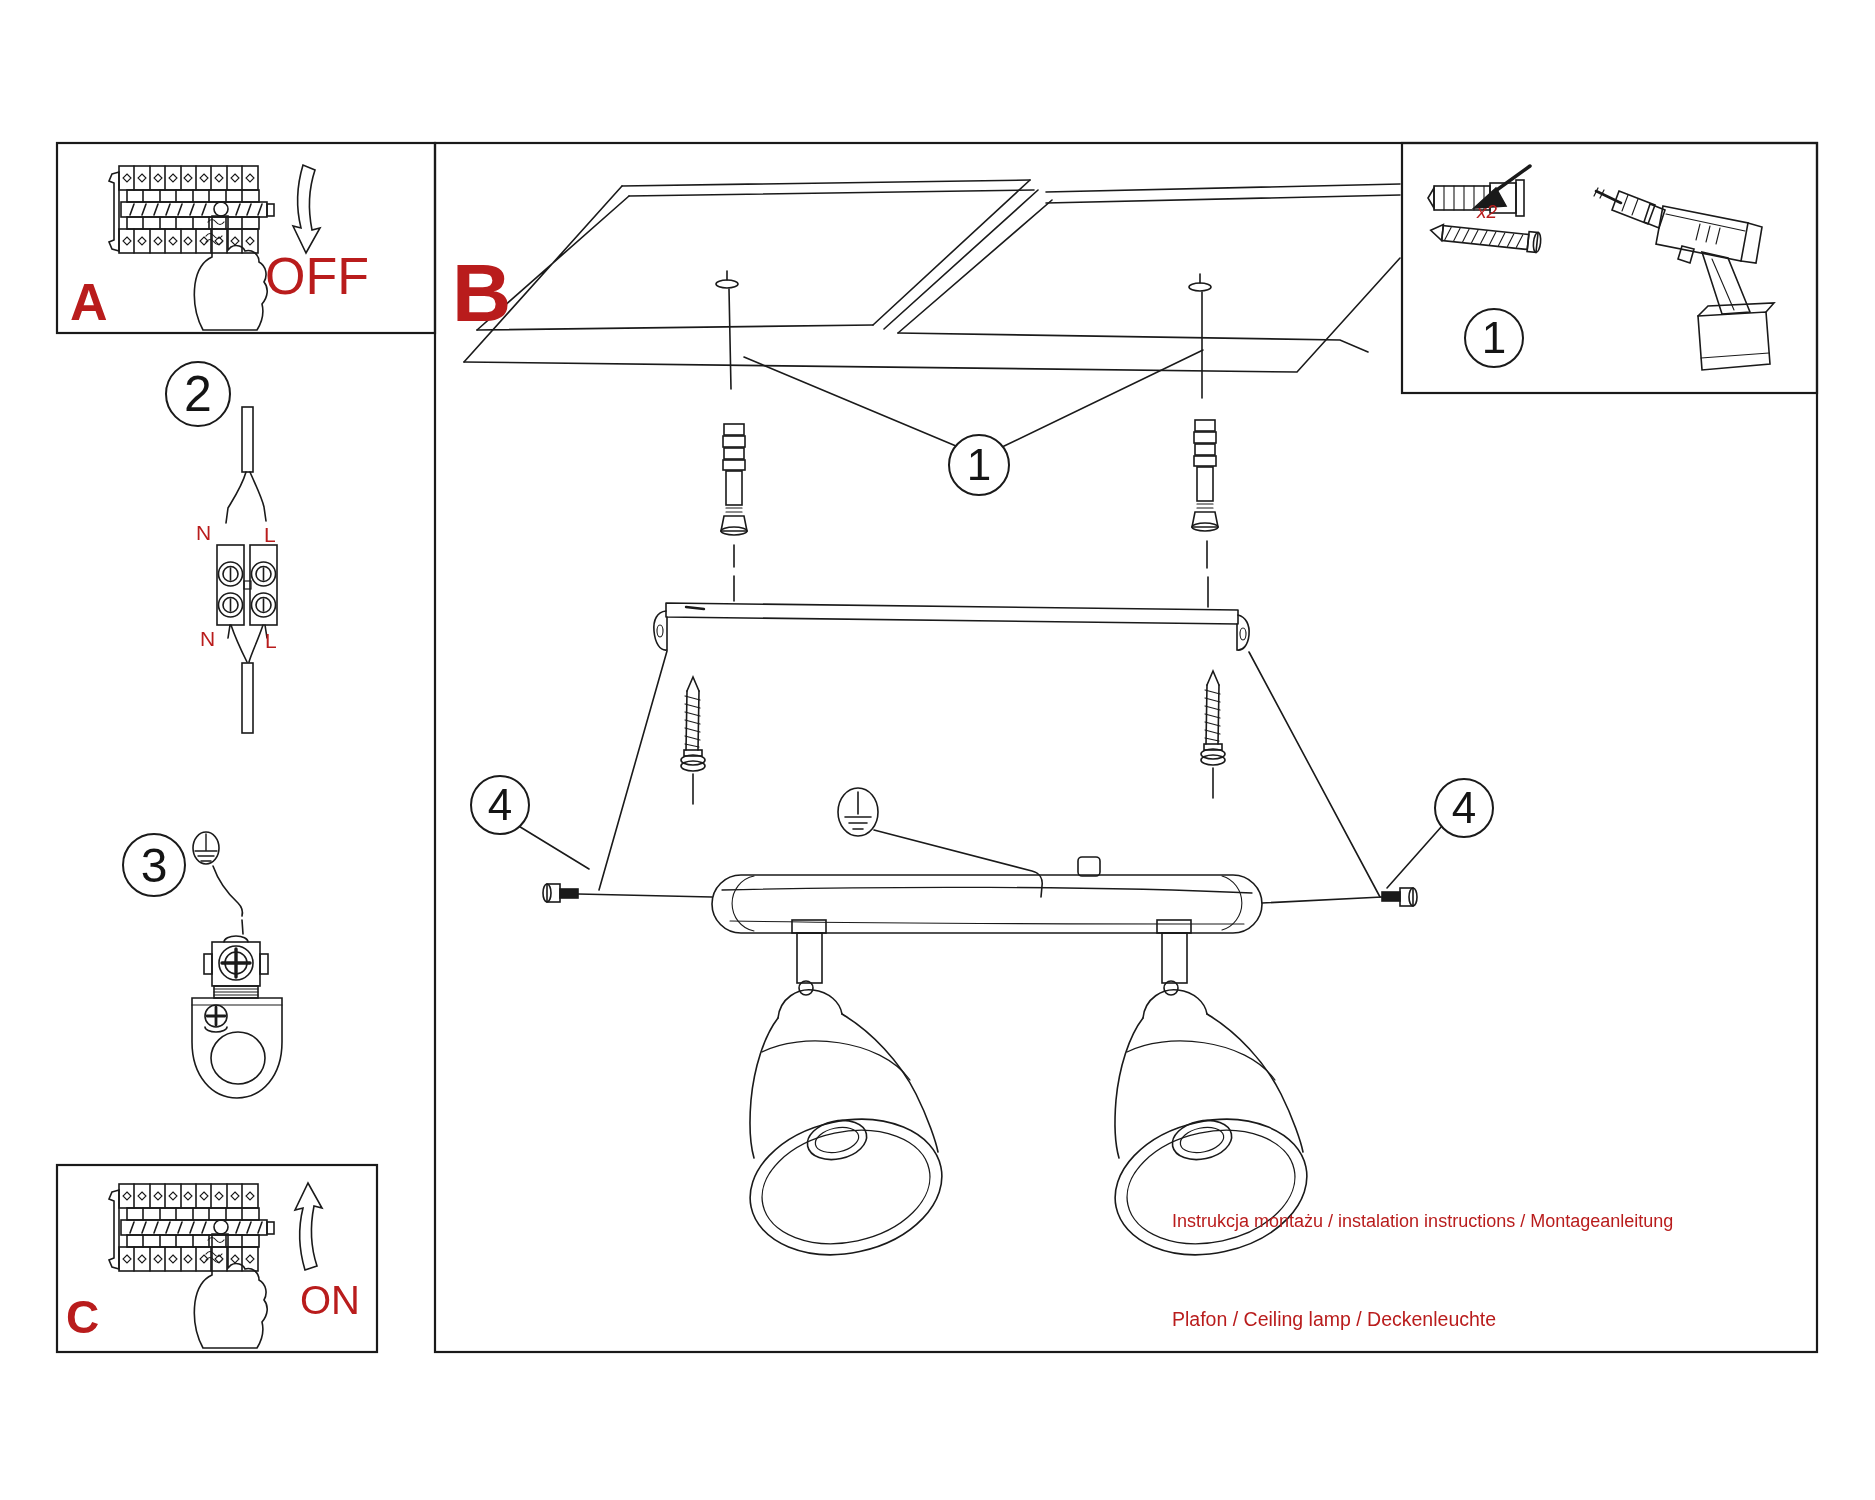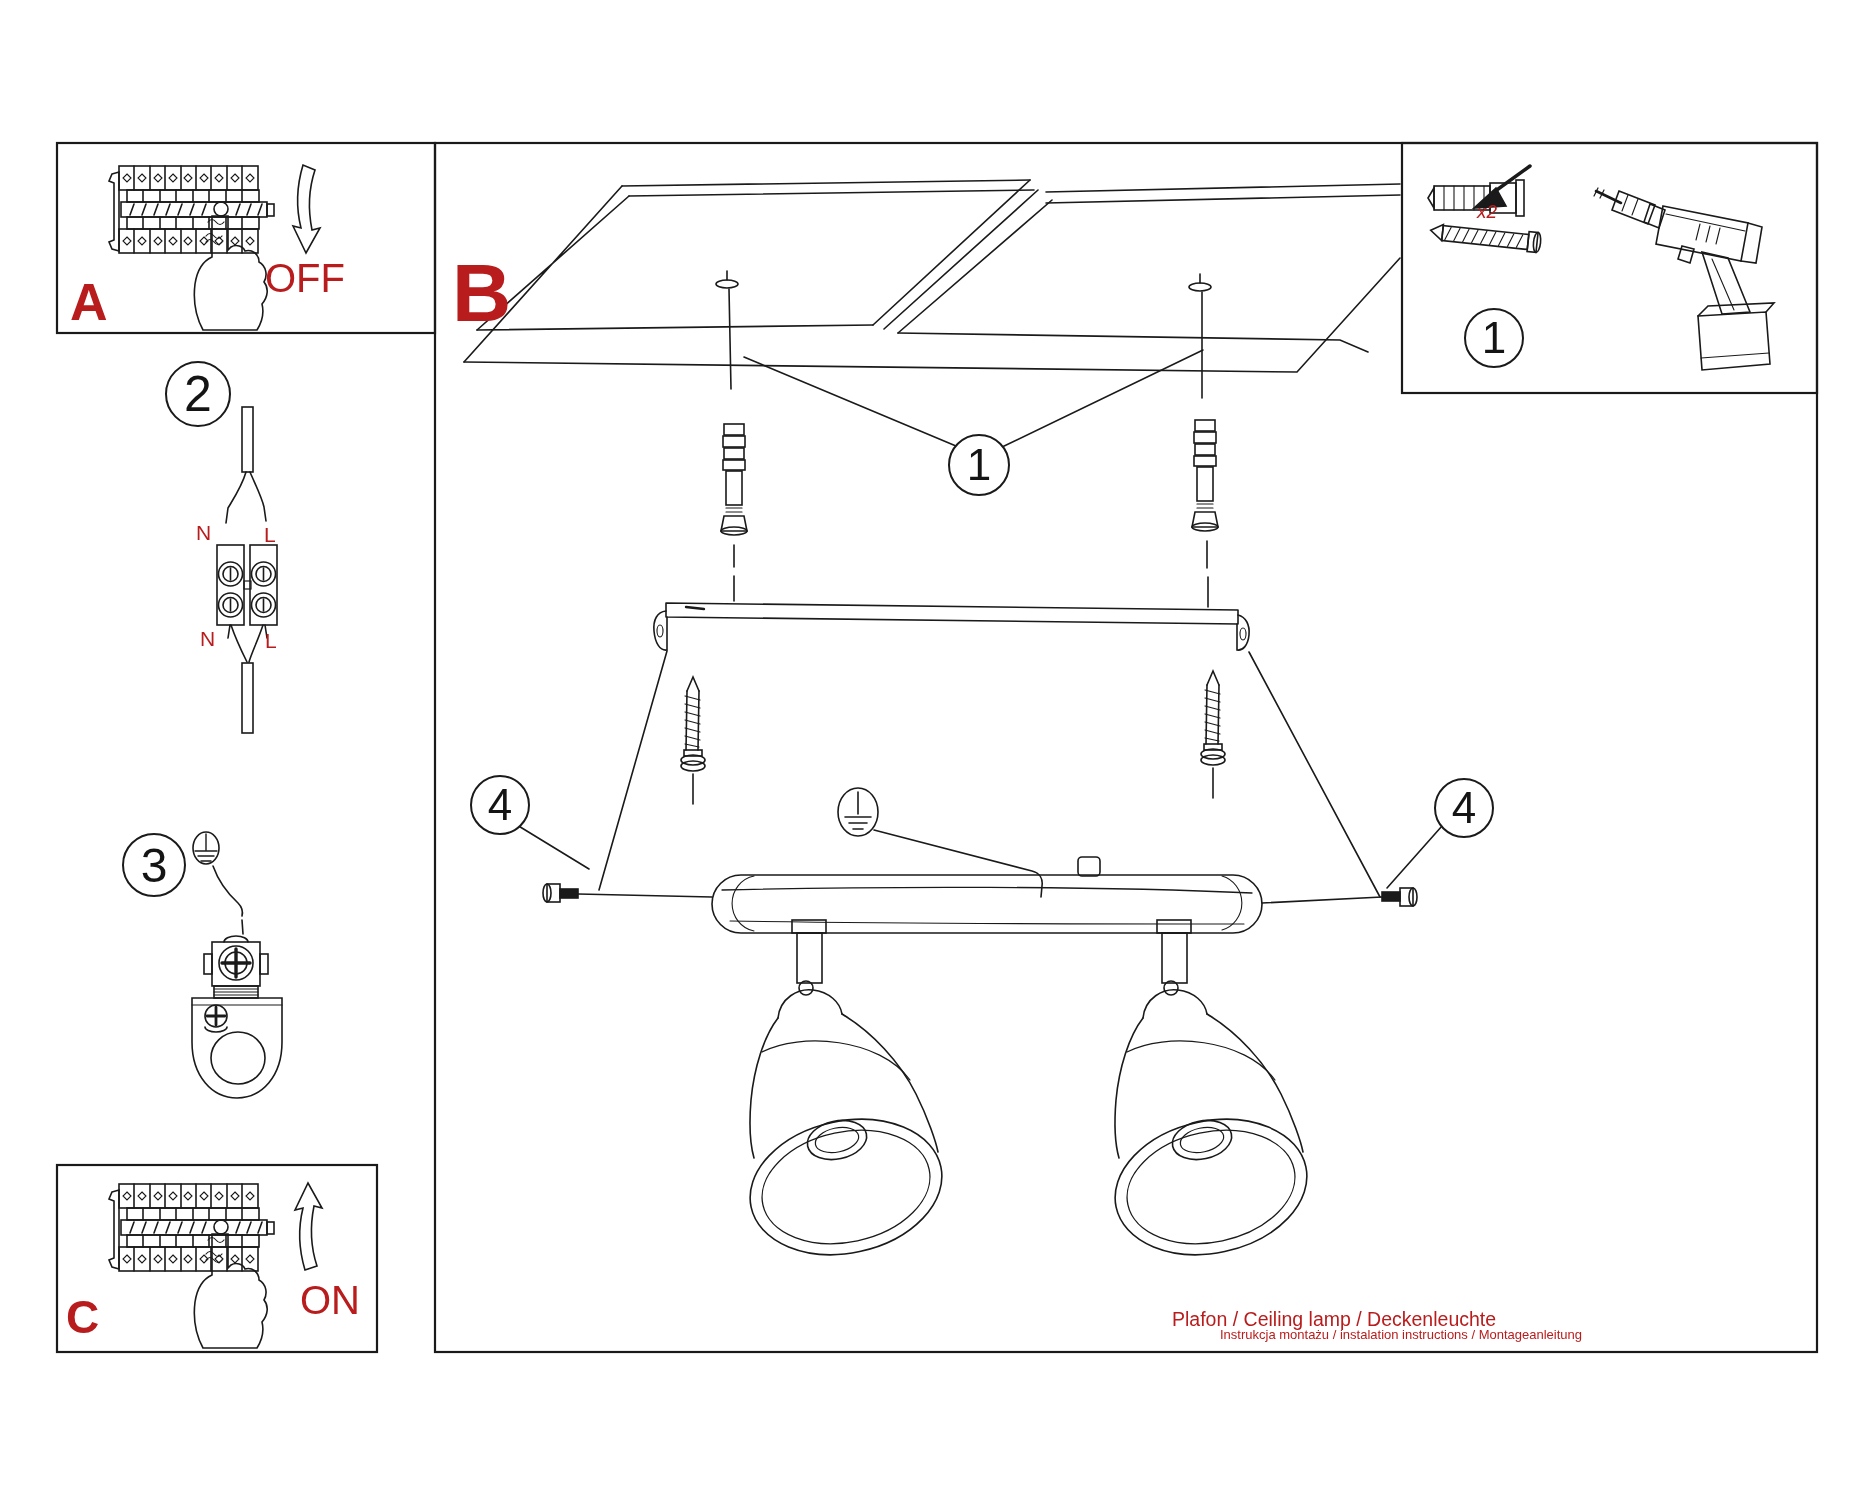--- a/index.html
+++ b/index.html
@@ -265,37 +265,37 @@
     <path d="M1682,246 L1694,249 L1690,263 L1678,259 Z"></path>
     <path d="M1702,252 L1728,258 L1750,312 L1722,314 Z"></path>
     <path d="M1712,259 L1734,310" stroke-width="1.1"></path>
     <path d="M1698,316 L1766,312 L1770,364 L1702,370 Z"></path>
     <path d="M1698,316 L1708,306 L1774,303 L1766,312"></path>
     <path d="M1701,358 L1769,353" stroke-width="1.1"></path>
   </g>
 </svg>
 
 <div class="txt big-letter" style="left:70px;top:276px;font-size:52px;">A</div>
-<div class="txt" style="left:265px;top:258px;font-size:40px;">OFF</div>
+<div class="txt" style="left:265px;top:250px;font-size:52px;">OFF</div>
 
 <div class="txt big-letter" style="left:452px;top:252px;font-size:82px;">B</div>
 
 <div class="txt big-letter" style="left:66px;top:1294px;font-size:46px;">C</div>
 <div class="txt" style="left:268px;top:1280px;font-size:40px;padding-left:32px;">ON</div>
 
 <div class="callout" style="left:165px;top:361px;width:62px;height:62px;font-size:50px;">2</div>
 <div class="callout" style="left:122px;top:833px;width:60px;height:60px;font-size:48px;">3</div>
 <div class="callout" style="left:948px;top:434px;width:58px;height:58px;font-size:44px;">1</div>
 <div class="callout" style="left:1464px;top:308px;width:56px;height:56px;font-size:44px;">1</div>
 <div class="callout" style="left:470px;top:775px;width:56px;height:56px;font-size:44px;">4</div>
 <div class="callout" style="left:1434px;top:778px;width:56px;height:56px;font-size:44px;">4</div>
 
 <div class="txt" style="left:196px;top:522px;font-size:21px;">N</div>
 <div class="txt" style="left:264px;top:524px;font-size:21px;">L</div>
 <div class="txt" style="left:200px;top:628px;font-size:21px;">N</div>
 <div class="txt" style="left:265px;top:630px;font-size:21px;">L</div>
 
 <div class="txt" style="left:1477px;top:202px;font-size:19px;font-style:italic;">x2</div>
 
-<div class="txt" style="left:1172px;top:1328px;font-size:13px;margin-left:48px;">Instrukcja montażu / instalation instructions / Montageanleitung</div>
+<div class="txt" style="left:1172px;top:1212px;font-size:18px;">Instrukcja montażu / instalation instructions / Montageanleitung</div>
 <div class="txt" style="left:1172px;top:1310px;font-size:19.5px;text-align:center;">Plafon / Ceiling lamp / Deckenleuchte</div>
 
 </div>
 
 </body></html>

